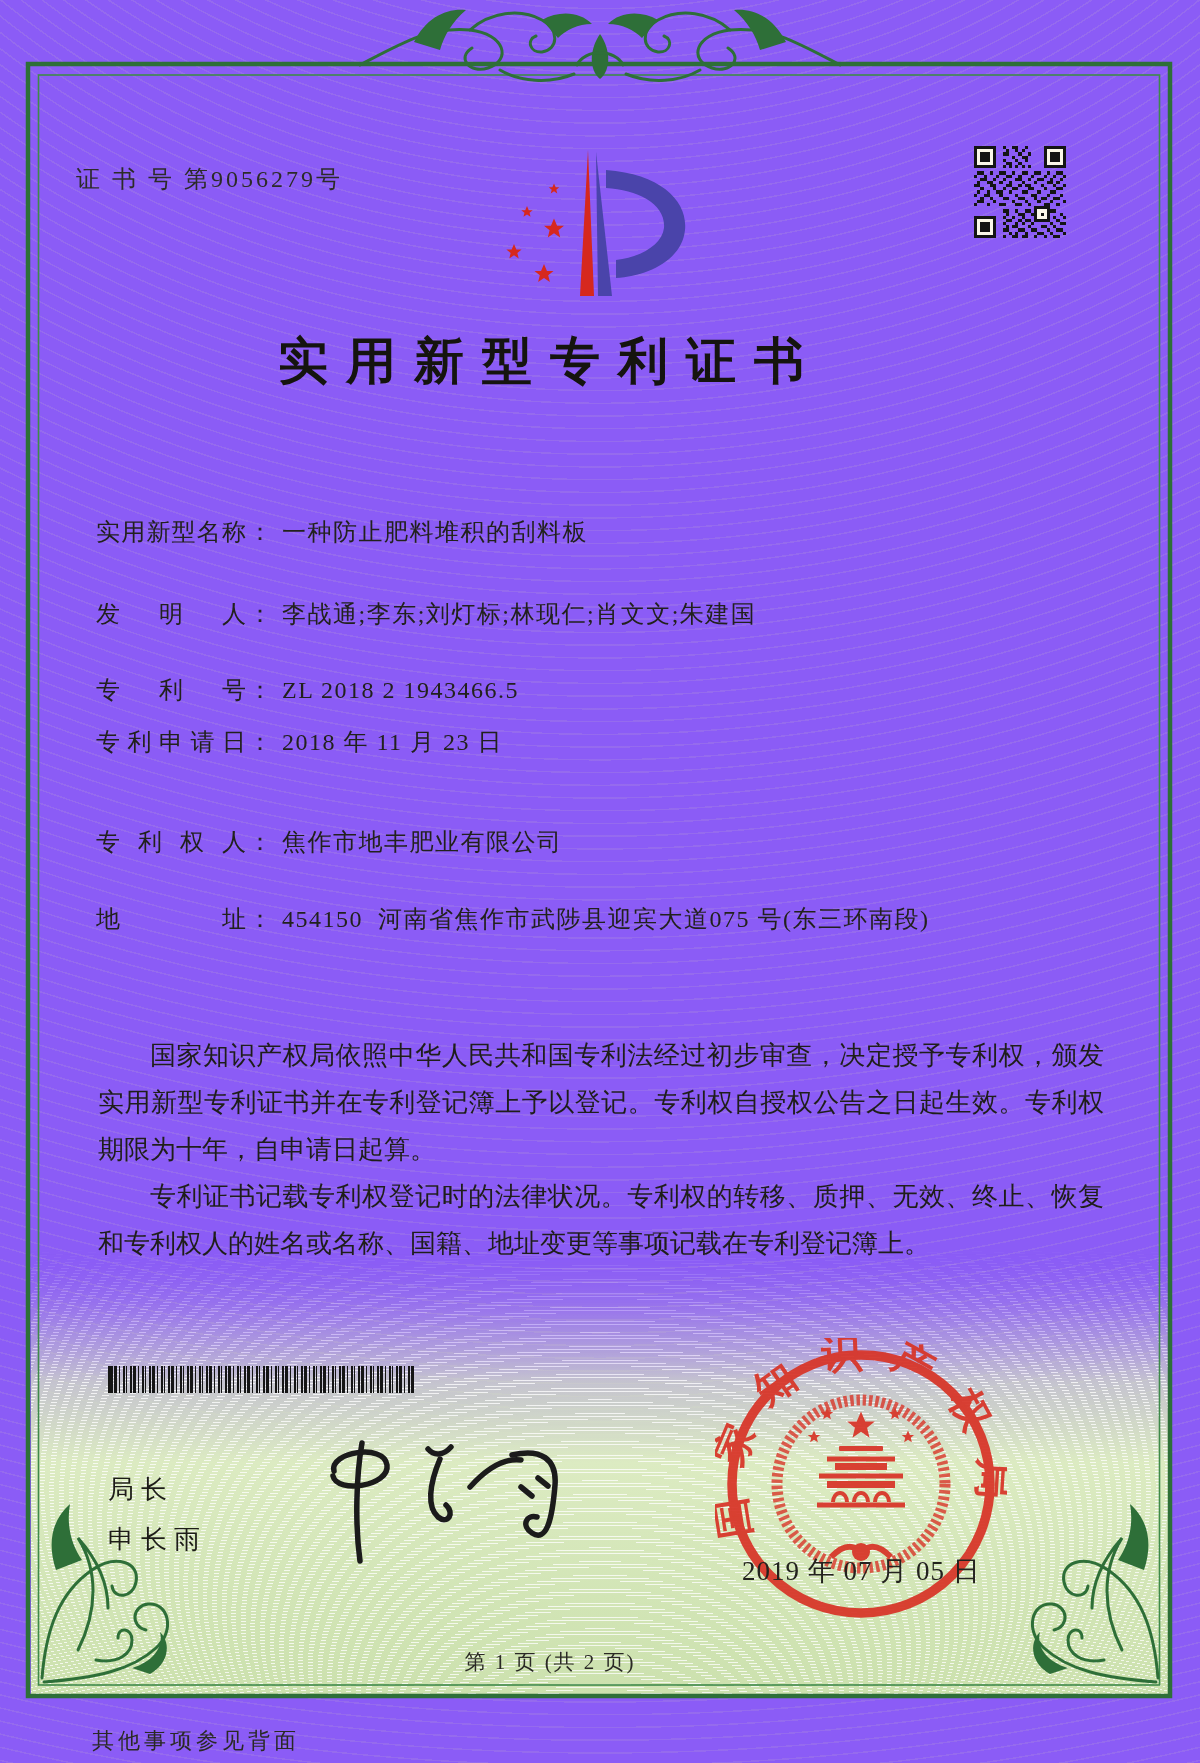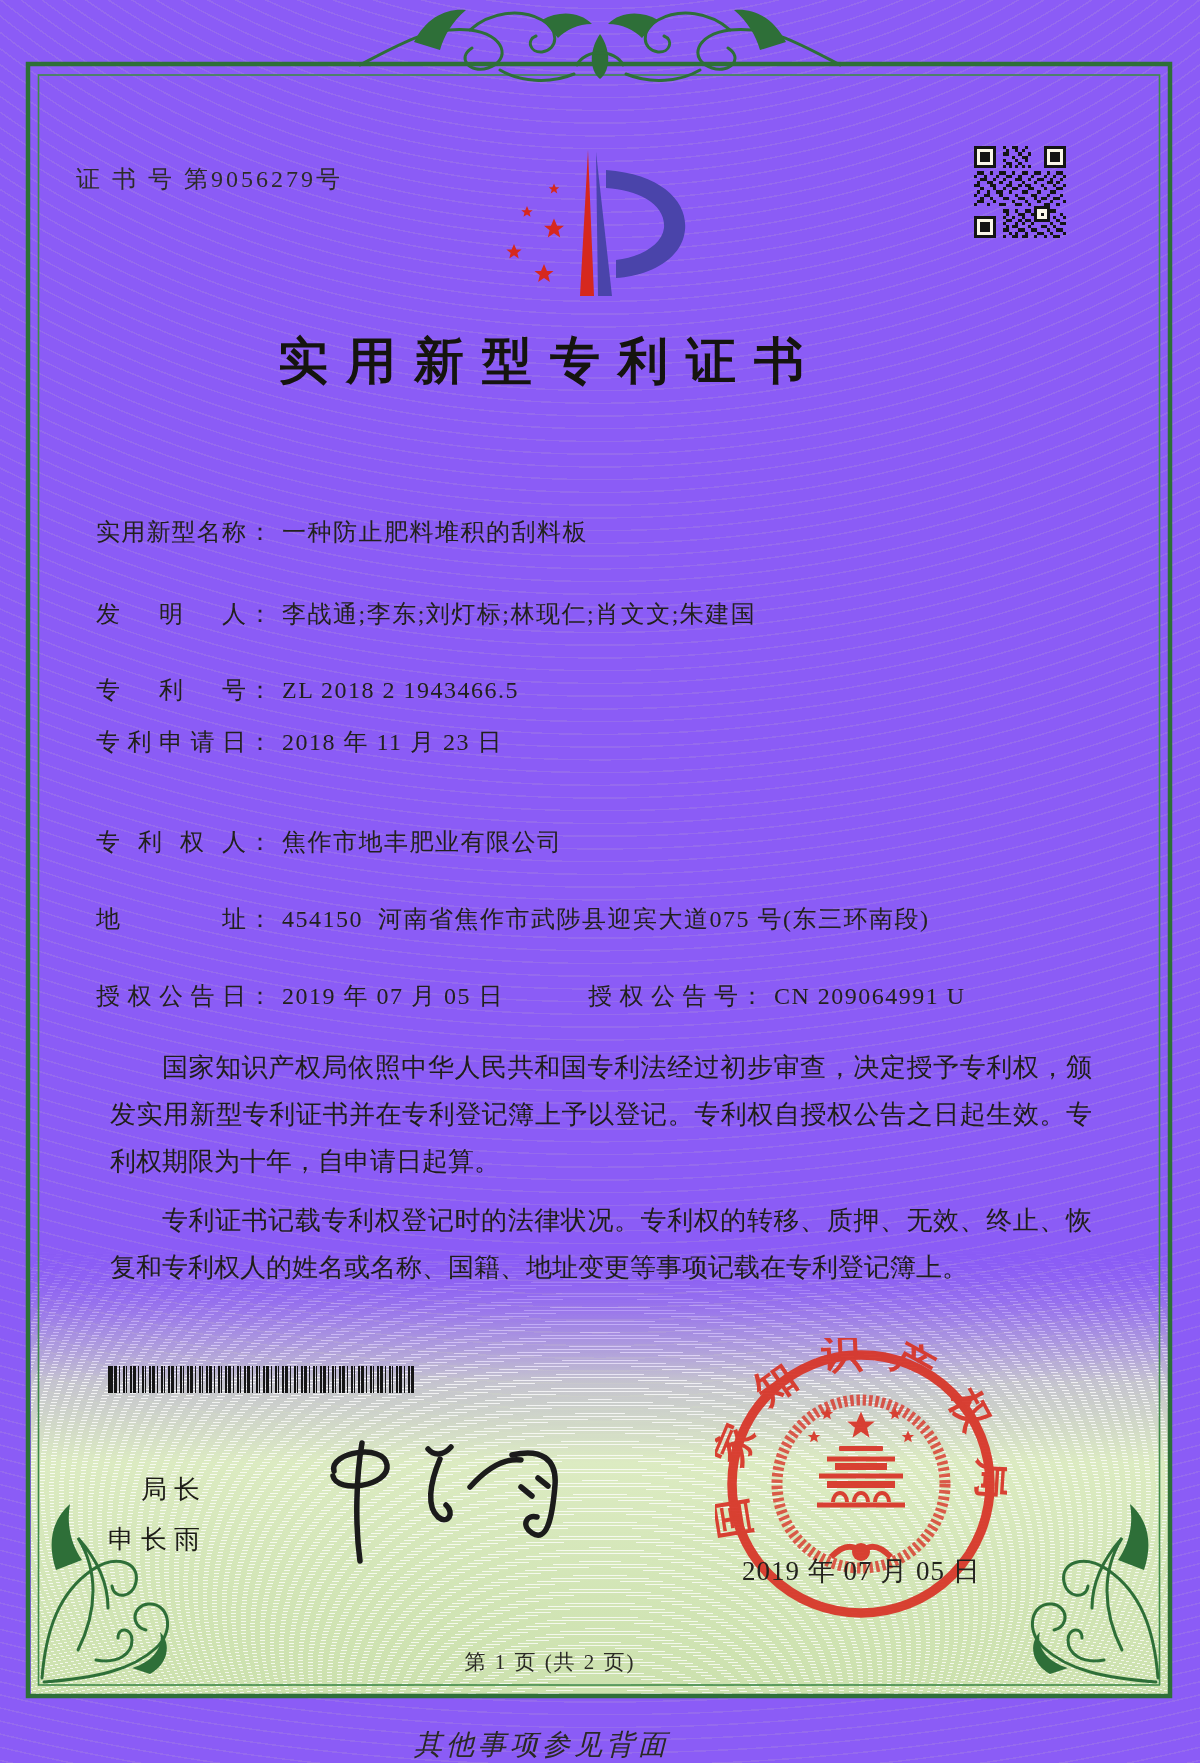--- a/index.html
+++ b/index.html
@@ -41,46 +41,46 @@
   .frow{position:absolute;left:96px;height:34px;font-size:24px;white-space:nowrap;color:#22211d;}
   .flabel{display:inline-block;width:150px;text-align:justify;text-align-last:justify;vertical-align:top;}
   .fcolon{display:inline-block;margin:0 10px 0 2px;}
   .fval{white-space:pre;letter-spacing:1.5px;}
   .grant-no{position:absolute;left:492px;top:0;white-space:nowrap;}
 
   .body-text{
     position:absolute;left:98px;top:1032px;width:1006px;
     font-size:26px;line-height:47px;text-align:justify;color:#1f1e1a;
   }
-  .body-text p{margin:12px;text-indent:2em;}
+  .body-text p{margin:0;text-indent:2em;}
 
   .barcode{
     position:absolute;left:108px;top:1366px;width:300px;height:27px;
     background:repeating-linear-gradient(90deg,
       #151515 0 2px, transparent 2px 3px,
       #151515 3px 6px, transparent 6px 8px,
       #151515 8px 9px,  transparent 9px 12px,
       #151515 12px 14px, transparent 14px 15px,
       #151515 15px 16px, transparent 16px 19px);
     border-left:3px solid #151515;border-right:3px solid #151515;
   }
 
   .signer{position:absolute;left:108px;top:1464px;font-size:26px;color:#1d1c18;
-    font-family:"Liberation Sans","DejaVu Sans",sans-serif;text-align:right;}
+    font-family:"Liberation Sans","DejaVu Sans",sans-serif;}
   .signer .line{letter-spacing:7px;line-height:50px;white-space:nowrap;}
   .signature{position:absolute;left:300px;top:1424px;width:270px;height:152px;}
 
   .seal{position:absolute;left:715px;top:1338px;width:292px;height:292px;opacity:.93;}
   .seal-date{position:absolute;left:742px;top:1553px;font-size:27px;letter-spacing:1px;
     white-space:pre;color:#23221e;}
 
   .page-indicator{position:absolute;left:100px;top:1648px;width:900px;text-align:center;
     font-size:21px;letter-spacing:2px;color:#2a2925;white-space:pre;}
-  .back-note{position:absolute;left:92px;top:1726px;width:900px;text-align:center;
-    font-size:28px;letter-spacing:4px;color:#2a2925;font-style:italic;}
+  .back-note{position:absolute;left:92px;top:1726px;width:900px;text-align:left;
+    font-size:22px;letter-spacing:4px;color:#2a2925;}
 </style>
 </head>
 <body>
 
 <div id="page">
 
   <div class="cream-waves"></div>
   <div class="green-wash"></div>
 
   <svg class="overlay-svg" width="1200" height="1763" viewBox="0 0 1200 1763">
@@ -164,26 +164,20 @@
     <span class="flabel">专利号</span><span class="fcolon">：</span><span class="fval">ZL 2018 2 1943466.5</span>
   </div>
   <div class="frow" style="top:726px">
     <span class="flabel">专利申请日</span><span class="fcolon">：</span><span class="fval">2018 年 11 月 23 日</span>
   </div>
   <div class="frow" style="top:826px">
     <span class="flabel">专利权人</span><span class="fcolon">：</span><span class="fval">焦作市地丰肥业有限公司</span>
   </div>
   <div class="frow" style="top:903px">
     <span class="flabel">地址</span><span class="fcolon">：</span><span class="fval">454150  河南省焦作市武陟县迎宾大道075 号(东三环南段)</span>
-  </div>
-  <div class="frow" style="top:980px">
-    <span class="flabel">授权公告日</span><span class="fcolon">：</span><span class="fval">2019 年 07 月 05 日</span>
-    <span class="grant-no">
-      <span class="flabel">授权公告号</span><span class="fcolon">：</span><span class="fval">CN 209064991 U</span>
-    </span>
   </div>
 
   <div class="body-text">
     <p>国家知识产权局依照中华人民共和国专利法经过初步审查，决定授予专利权，颁发实用新型专利证书并在专利登记簿上予以登记。专利权自授权公告之日起生效。专利权期限为十年，自申请日起算。</p>
     <p>专利证书记载专利权登记时的法律状况。专利权的转移、质押、无效、终止、恢复和专利权人的姓名或名称、国籍、地址变更等事项记载在专利登记簿上。</p>
   </div>
 
   <div class="barcode"></div>
 
   <div class="signer">

